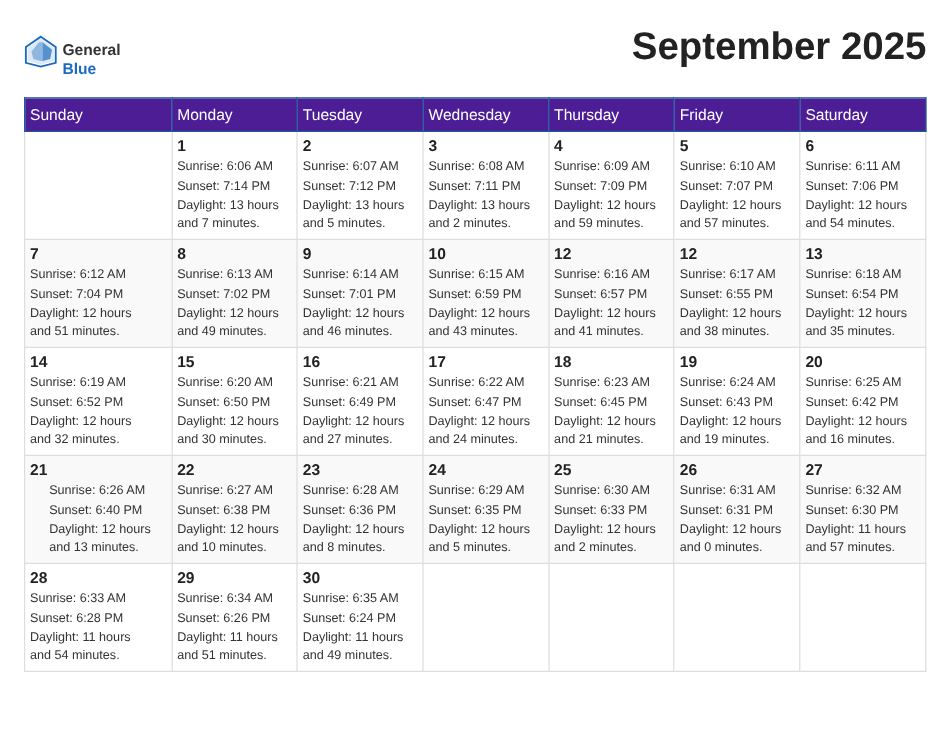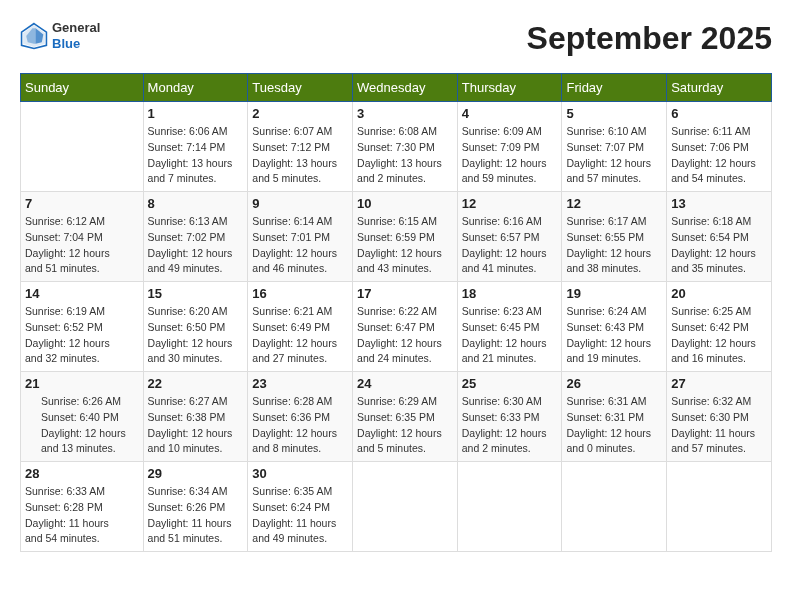--- a/index.html
+++ b/index.html
@@ -20,20 +20,21 @@
       display: flex;
       align-items: center;
       gap: 4px;
     }
     .logo-text {
       display: flex;
       flex-direction: column;
       font-size: 13px;
       font-weight: bold;
       line-height: 1.2;
+      margin-top: 14px;
     }
     .logo-text .general { color: #333; }
     .logo-text .blue { color: #1a6bbf; }
     .logo-icon {
       width: 28px;
       height: 28px;
     }
     .title-block {
       text-align: right;
     }
@@ -45,21 +46,21 @@
     .location {
       font-size: 15px;
       color: #444;
     }
     table {
       width: 100%;
       border-collapse: collapse;
       font-size: 11px;
     }
     thead tr {
-      background: #4d7c0f;
+      background: #4c1d95;
       color: #fff;
     }
     thead th {
       padding: 6px 4px;
       text-align: left;
       font-size: 13px;
       font-weight: normal;
       border: 1px solid #1e5a9a;
     }
     tbody tr {
@@ -134,21 +135,21 @@
         <td>
           <span class="day-num">2</span>
           <div class="day-info" style="white-space: pre-line;">Sunrise: 6:07 AM
 Sunset: 7:12 PM
 Daylight: 13 hours
 and 5 minutes.</div>
         </td>
         <td>
           <span class="day-num">3</span>
           <div class="day-info" style="white-space: pre-line;">Sunrise: 6:08 AM
-Sunset: 7:30 PM
+Sunset: 7:11 PM
 Daylight: 13 hours
 and 2 minutes.</div>
         </td>
         <td>
           <span class="day-num">4</span>
           <div class="day-info" style="white-space: pre-line;">Sunrise: 6:09 AM
 Sunset: 7:09 PM
 Daylight: 12 hours
 and 59 minutes.</div>
         </td>

